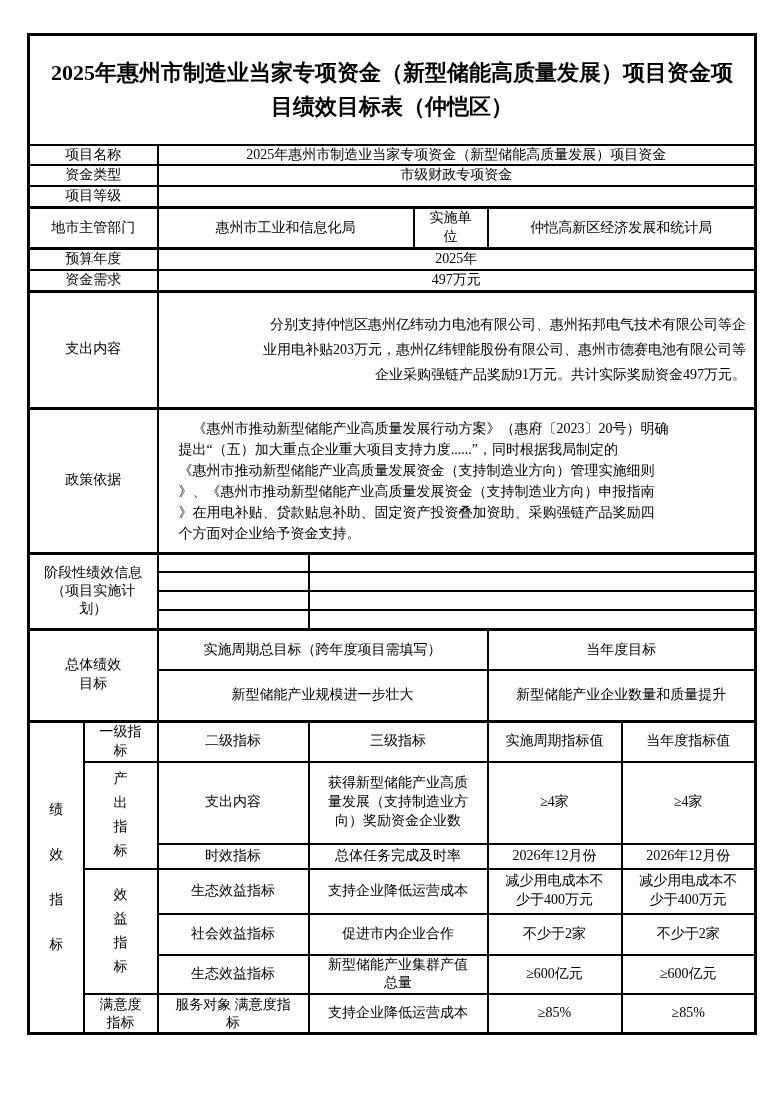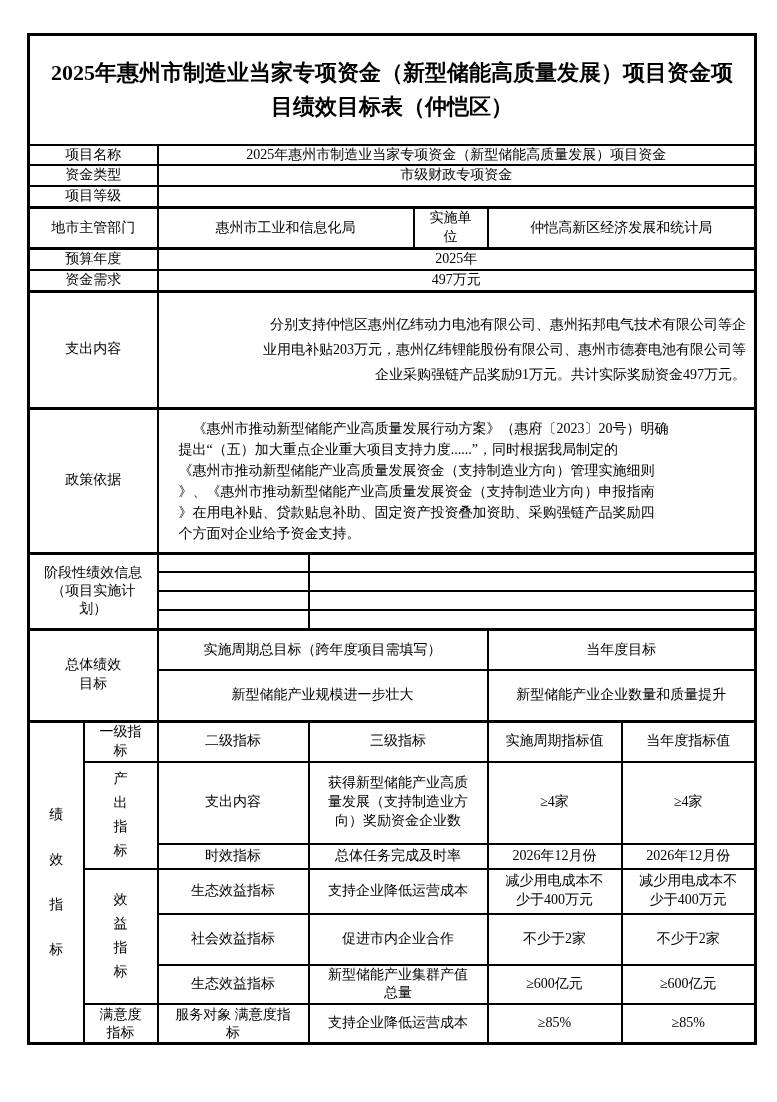--- a/index.html
+++ b/index.html
@@ -196,21 +196,21 @@
 益
 指
 标</td>
       <td>生态效益指标</td>
       <td colspan="2">支持企业降低运营成本</td>
       <td>减少用电成本不
 少于400万元</td>
       <td>减少用电成本不
 少于400万元</td>
     </tr>
-    <tr style="height:51px">
+    <tr style="height:41px">
       <td>社会效益指标</td>
       <td colspan="2">促进市内企业合作</td>
       <td>不少于2家</td>
       <td>不少于2家</td>
     </tr>
     <tr style="height:34px">
       <td>生态效益指标</td>
       <td colspan="2">新型储能产业集群产值
 总量</td>
       <td>≥600亿元</td>

